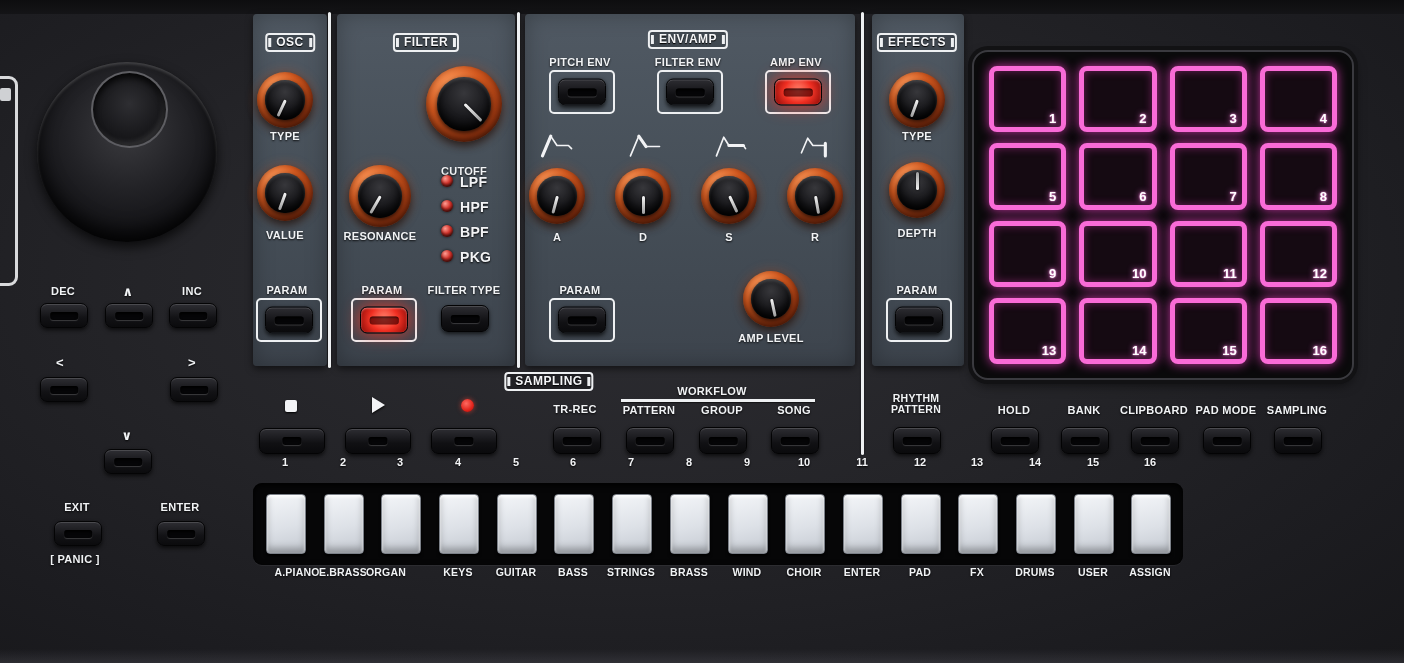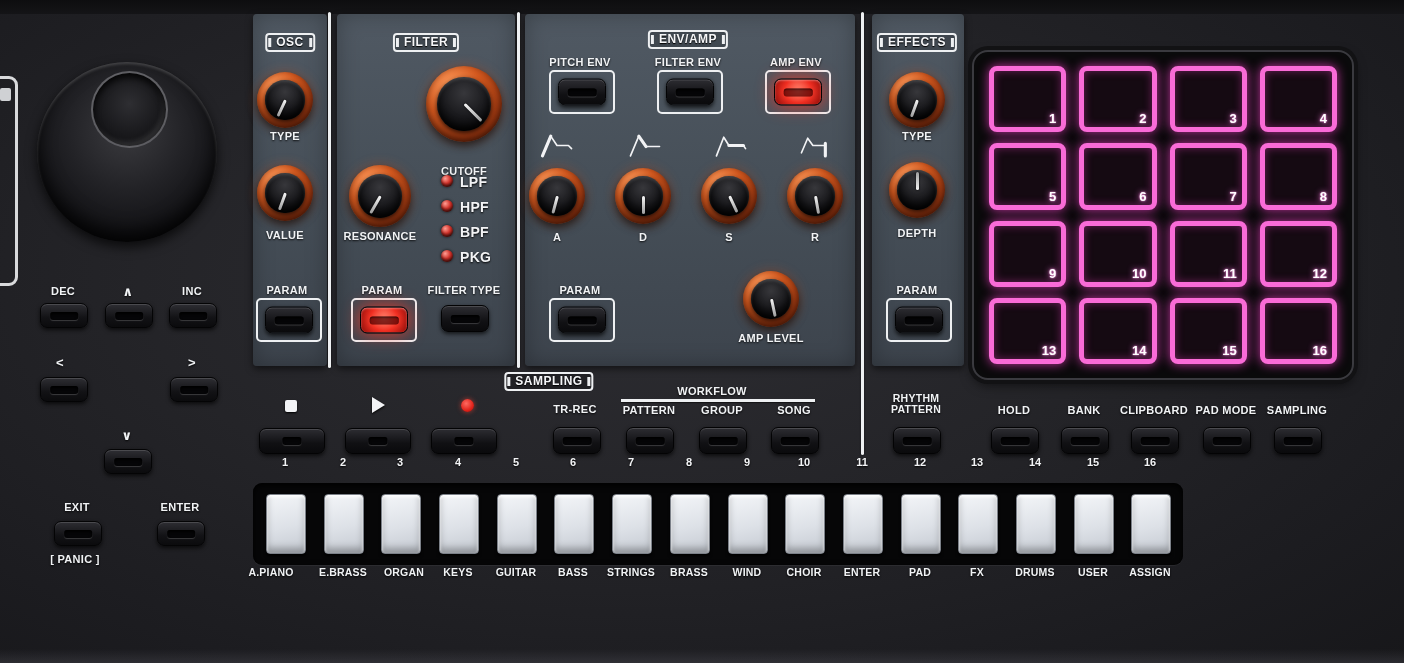--- a/index.html
+++ b/index.html
@@ -397,23 +397,23 @@
   <div class="step-btn" style="left:670px"></div>
   <div class="step-btn" style="left:728px"></div>
   <div class="step-btn" style="left:785px"></div>
   <div class="step-btn" style="left:843px"></div>
   <div class="step-btn" style="left:901px"></div>
   <div class="step-btn" style="left:958px"></div>
   <div class="step-btn" style="left:1016px"></div>
   <div class="step-btn" style="left:1074px"></div>
   <div class="step-btn" style="left:1131px"></div>
 
-  <div class="step-lbl" style="left:231px">A.PIANO</div>
+  <div class="step-lbl" style="left:257px">A.PIANO</div>
   <div class="step-lbl" style="left:303px">E.BRASS</div>
-  <div class="step-lbl" style="left:364px">ORGAN</div>
+  <div class="step-lbl" style="left:346px">ORGAN</div>
   <div class="step-lbl" style="left:418px">KEYS</div>
   <div class="step-lbl" style="left:476px">GUITAR</div>
   <div class="step-lbl" style="left:533px">BASS</div>
   <div class="step-lbl" style="left:591px">STRINGS</div>
   <div class="step-lbl" style="left:649px">BRASS</div>
   <div class="step-lbl" style="left:707px">WIND</div>
   <div class="step-lbl" style="left:764px">CHOIR</div>
   <div class="step-lbl" style="left:822px">ENTER</div>
   <div class="step-lbl" style="left:880px">PAD</div>
   <div class="step-lbl" style="left:937px">FX</div>

